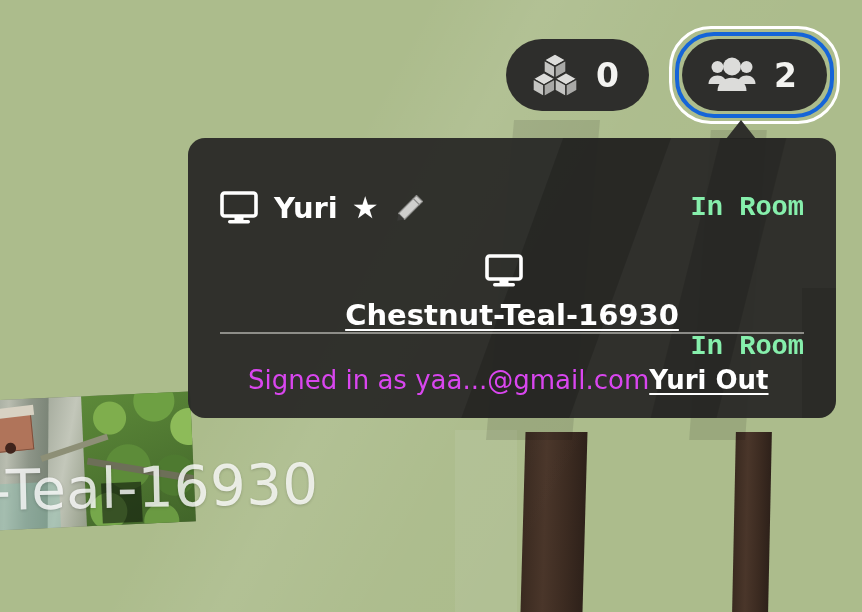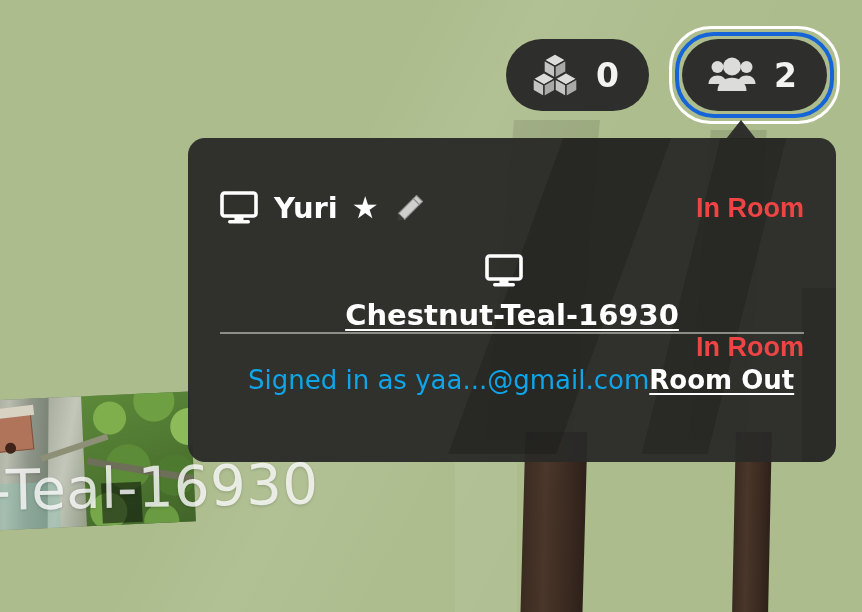--- a/index.html
+++ b/index.html
@@ -169,21 +169,21 @@
     padding: 3px;
   }
   .icon-svg { display: block; }
 
   
   .panel {
     position: absolute;
     left: 188px;
     top: 138px;
     width: 648px;
-    height: 324px;
+    height: 280px;
     background: rgba(42,42,40,0.955);
     border-radius: 17px;
     box-sizing: border-box;
     padding: 0 32px;
     overflow: hidden;
   }
   .panel-caret {
     position: absolute;
     left: 726px;
     top: 120px;
@@ -225,24 +225,24 @@
     color: #ffffff;
     font-size: 29px;
     font-weight: bold;
     font-family: "DejaVu Sans", sans-serif;
     white-space: nowrap;
   }
   .row-name.linked { text-decoration: underline; text-underline-offset: 4px; }
   .row-extras { display: flex; align-items: center; gap: 16px; margin-left: 14px; }
   .row-status {
     margin-left: auto;
-    color: #ef4444;
+    color: #86efac;
     font-size: 27px;
     font-weight: bold;
-    font-family: Liberation Sans, sans-serif;
+    font-family: Liberation Mono, monospace;
     white-space: nowrap;
   }
   .star-glyph {
     color: #ffffff;
     font-size: 30px;
     line-height: 1;
   }
 
   .divider {
     height: 2px;
@@ -251,21 +251,21 @@
   }
 
   .footer-row {
     display: flex;
     align-items: center;
     height: 64px;
     margin-top: 14px;
     padding: 0 6px 0 28px;
   }
   .signed-in {
-    color: #0ea5e9;
+    color: #d946ef;
     font-size: 26px;
     font-family: "DejaVu Sans", sans-serif;
     white-space: nowrap;
   }
   .sign-out {
     margin-left: auto;
     color: #ffffff;
     font-size: 26px;
     font-weight: bold;
     font-family: "DejaVu Sans", sans-serif;
@@ -388,19 +388,19 @@
           </svg>
         </span>
         <span class="row-name linked">Chestnut-Teal-16930</span>
         <span class="row-status">In Room</span>
       </div>
 
       <div class="divider"></div>
 
       <div class="footer-row">
         <span class="signed-in">Signed in as yaa...@gmail.com</span>
-        <span class="sign-out">Room Out</span>
+        <span class="sign-out">Yuri Out</span>
       </div>
 
     </div>
   </div>
 
 </div>
 
 </body></html>

